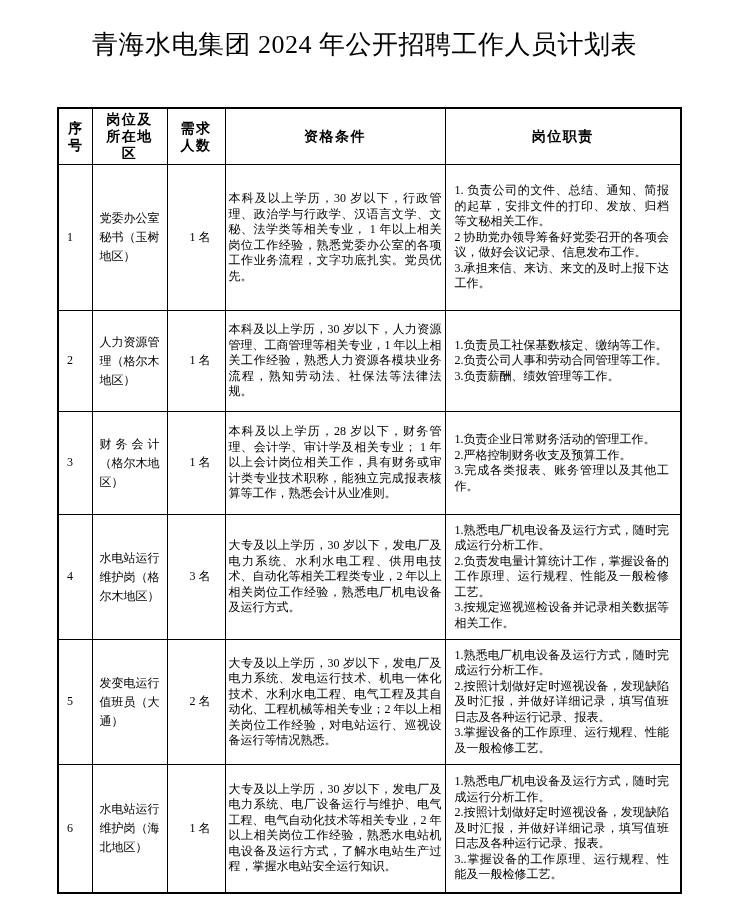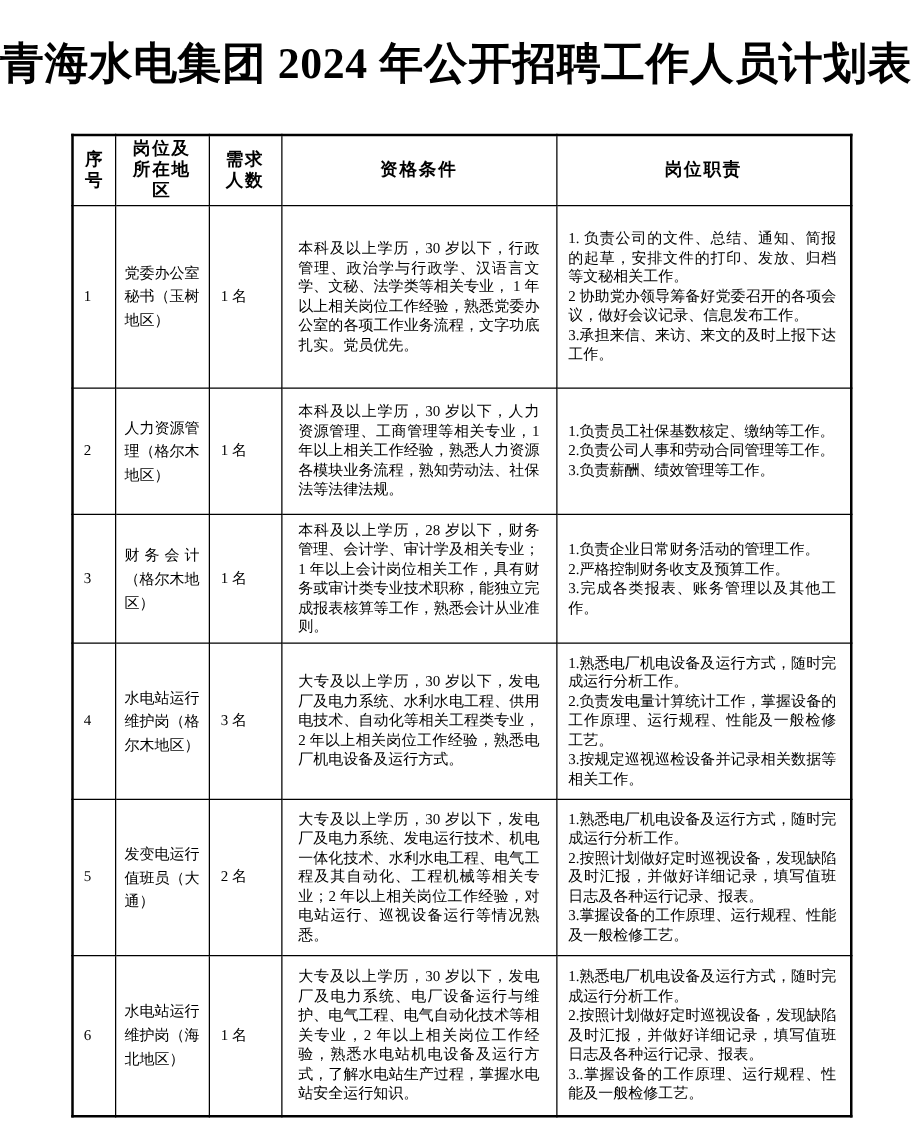--- a/index.html
+++ b/index.html
@@ -13,22 +13,22 @@
     position: relative;
     font-family: "Liberation Serif", "DejaVu Serif", serif;
     color: #000000;
   }
   .page-title {
     position: absolute;
     top: 27px;
     left: 0;
     width: 100%;
     text-align: center;
-    font-size: 35px;
-    font-weight: bold;
+    font-size: 26px;
+    font-weight: normal;
     letter-spacing: 0.5px;
     white-space: nowrap;
   }
   table.plan {
     position: absolute;
     top: 107px;
     left: 57px;
     width: 623px;
     border-collapse: collapse;
     table-layout: fixed;
@@ -60,25 +60,25 @@
     padding-left: 8px;
     font-size: 12px;
   }
   td.pos {
     padding: 9px 7px;
     text-align: justify;
     text-justify: inter-ideograph;
     line-height: 19px;
   }
   td.count {
-    text-align: left;
+    text-align: center;
     padding-left: 9px;
   }
   td.qual {
-    padding: 4px 13px;
+    padding: 4px 3px;
     text-align: justify;
     text-justify: inter-ideograph;
     margin-left: 32px;
   }
   td.duty {
     padding: 4px 11px 4px 9px;
     text-align: justify;
     text-justify: inter-ideograph;
     white-space: pre-wrap;
   }

